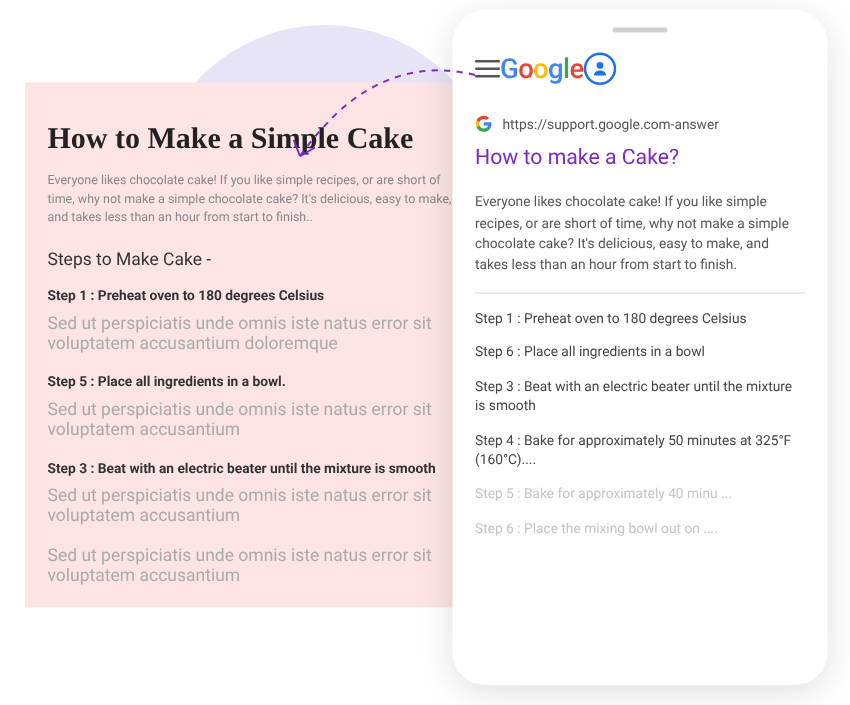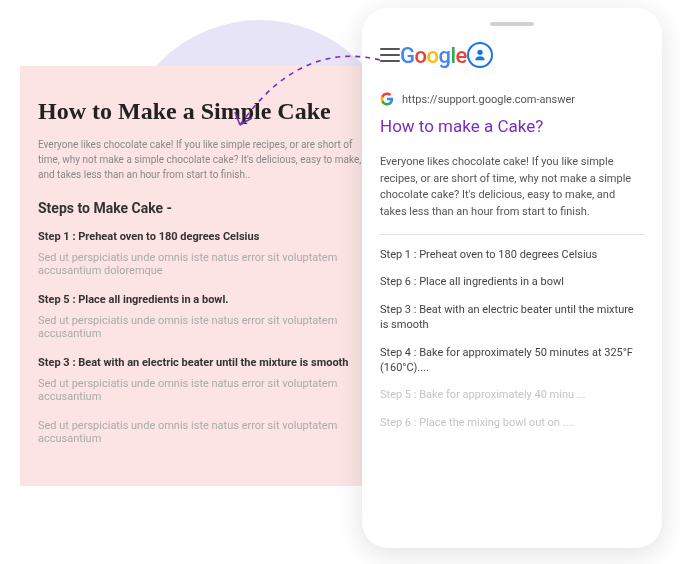--- a/index.html
+++ b/index.html
@@ -1,23 +1,23 @@
 <!DOCTYPE html>
 <html><head>
 <meta charset="utf-8">
 <style>
 *{box-sizing:border-box;margin:0;padding:0}
 body{font-family:-apple-system,BlinkMacSystemFont,"Segoe UI",Roboto,Arial,sans-serif;width:680px;height:564px;background:#fff;position:relative;overflow:hidden}
 .bg-circle{position:absolute;width:280px;height:280px;border-radius:50%;background:#e8e4f7;left:120px;top:20px;z-index:0}
 .article-card{position:absolute;left:20px;top:66px;width:370px;height:420px;background:#fce4e4;padding:32px 18px;z-index:1;overflow:hidden}
 .article-title{font-family:Georgia,'Times New Roman',serif;font-size:24px;font-weight:700;color:#222;margin-bottom:12px}
 .article-intro{font-size:10px;color:#888;line-height:1.5;margin-bottom:18px}
-.steps-heading{font-size:14px;font-weight:700;color:#333;margin-bottom:14px}
+.steps-heading{font-size:14px;font-weight:400;color:#333;margin-bottom:14px}
 .step-title{font-size:11px;font-weight:700;color:#333;margin-bottom:8px}
-.step-desc{font-size:11px;color:#aaa;margin-bottom:16px}
+.step-desc{font-size:14px;color:#aaa;margin-bottom:16px}
 .phone{position:absolute;right:18px;top:8px;width:300px;height:540px;background:#fff;border-radius:26px;box-shadow:0 6px 28px rgba(0,0,0,0.12);z-index:2;padding:14px 0 0 0;overflow:hidden}
 .phone-notch{width:44px;height:4px;background:#d0d0d0;border-radius:3px;margin:0 auto 16px}
 .phone-header{display:flex;align-items:center;padding:0 18px 14px}
 .menu-icon{width:20px;height:14px;display:flex;flex-direction:column;justify-content:space-between}
 .menu-icon span{display:block;height:2px;background:#555;border-radius:1px}
 .google-logo{font-size:22px;font-weight:500;letter-spacing:-0.5px}
 .google-logo .b{color:#4285F4}.google-logo .r{color:#EA4335}.google-logo .y{color:#FBBC05}.google-logo .g{color:#34A853}
 .account-icon{width:26px;height:26px;border-radius:50%;border:2px solid #1a73e8;display:flex;align-items:center;justify-content:center}
 .account-icon svg{width:16px;height:16px}
 .phone-body{padding:10px 18px 0}

